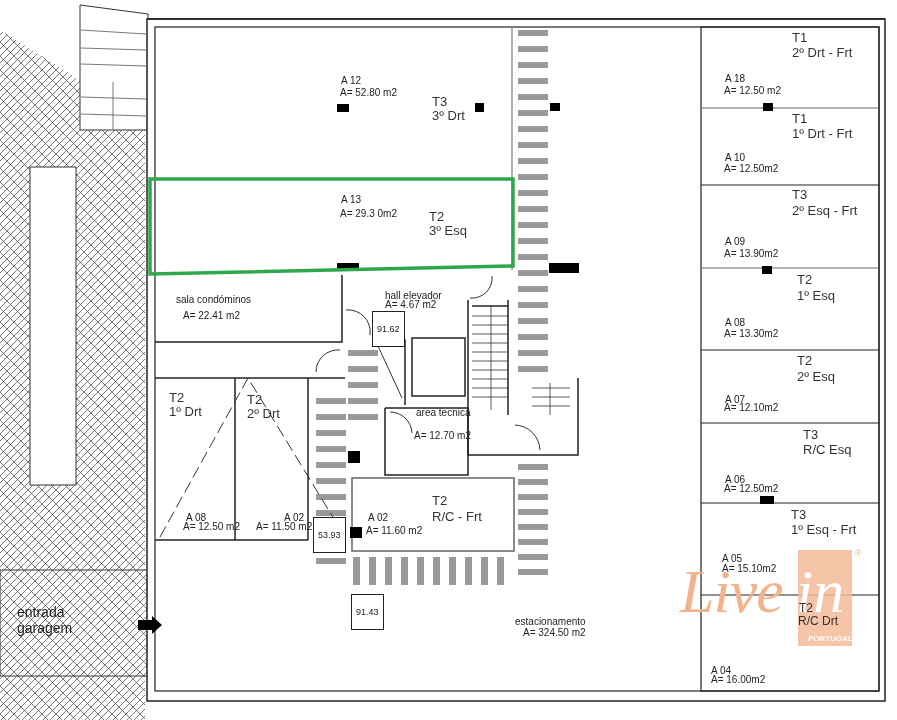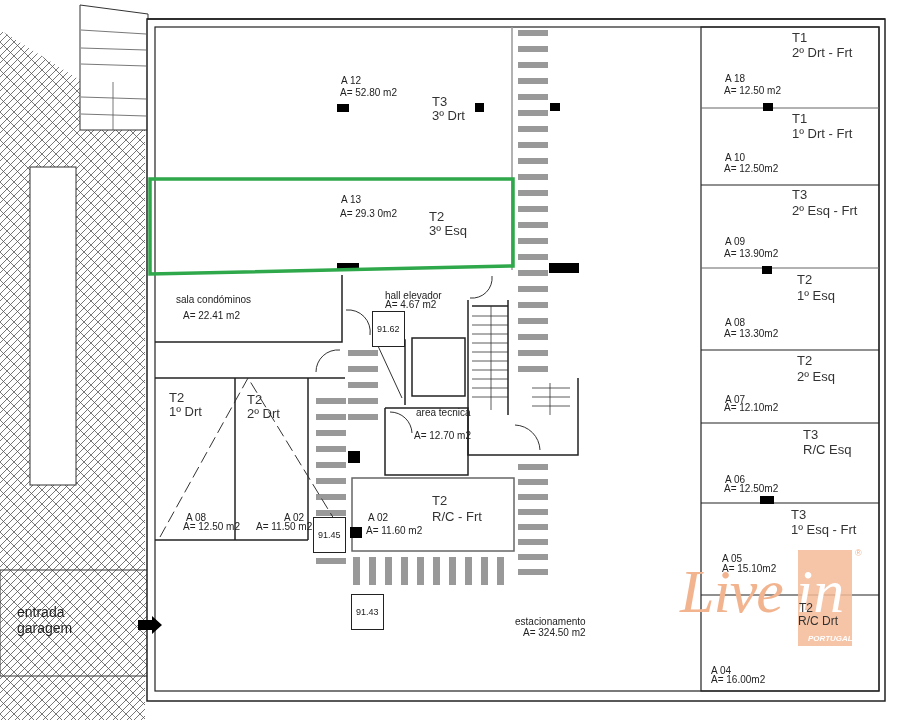--- a/index.html
+++ b/index.html
@@ -254,17 +254,17 @@
 <div class="lbl small" style="left:176px;top:294px">sala condóminos</div>
 <div class="lbl small" style="left:183px;top:310px">A= 22.41 m2</div>
 <div class="lbl small" style="left:385px;top:290px">hall elevador</div>
 <div class="lbl small" style="left:385px;top:299px">A= 4.67 m2</div>
 <div class="lbl small" style="left:416px;top:407px">area tecnica</div>
 <div class="lbl small" style="left:414px;top:430px">A= 12.70 m2</div>
 <div class="lbl small" style="left:515px;top:616px">estacionamento</div>
 <div class="lbl small" style="left:523px;top:627px">A= 324.50 m2</div>
 
 <div class="box" style="left:372px;top:311px">91.62</div>
-<div class="box" style="left:313px;top:517px">91.45</div>
+<div class="box" style="left:313px;top:517px">53.93</div>
 <div class="box" style="left:351px;top:594px">91.43</div>
 
 <div class="lbl" style="left:17px;top:604px;font-size:14px;white-space:pre;line-height:1.15;color:#222;">entrada
 garagem</div>
 
 </body></html>

